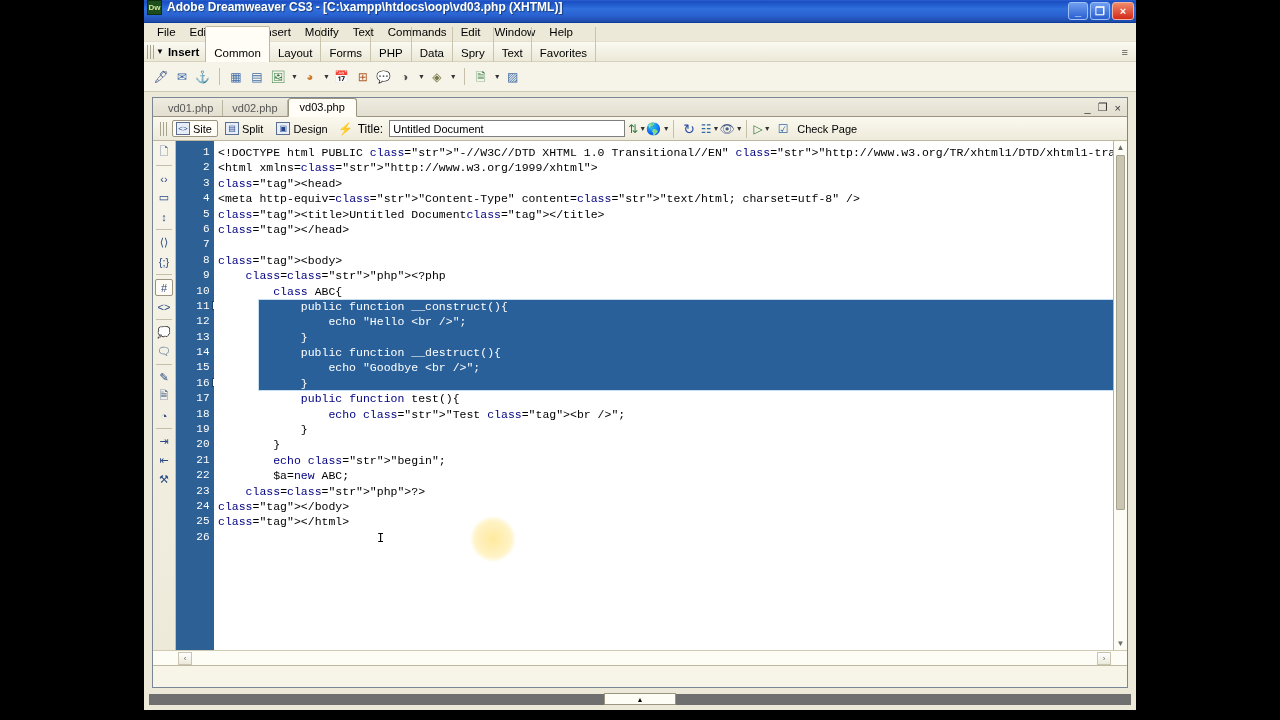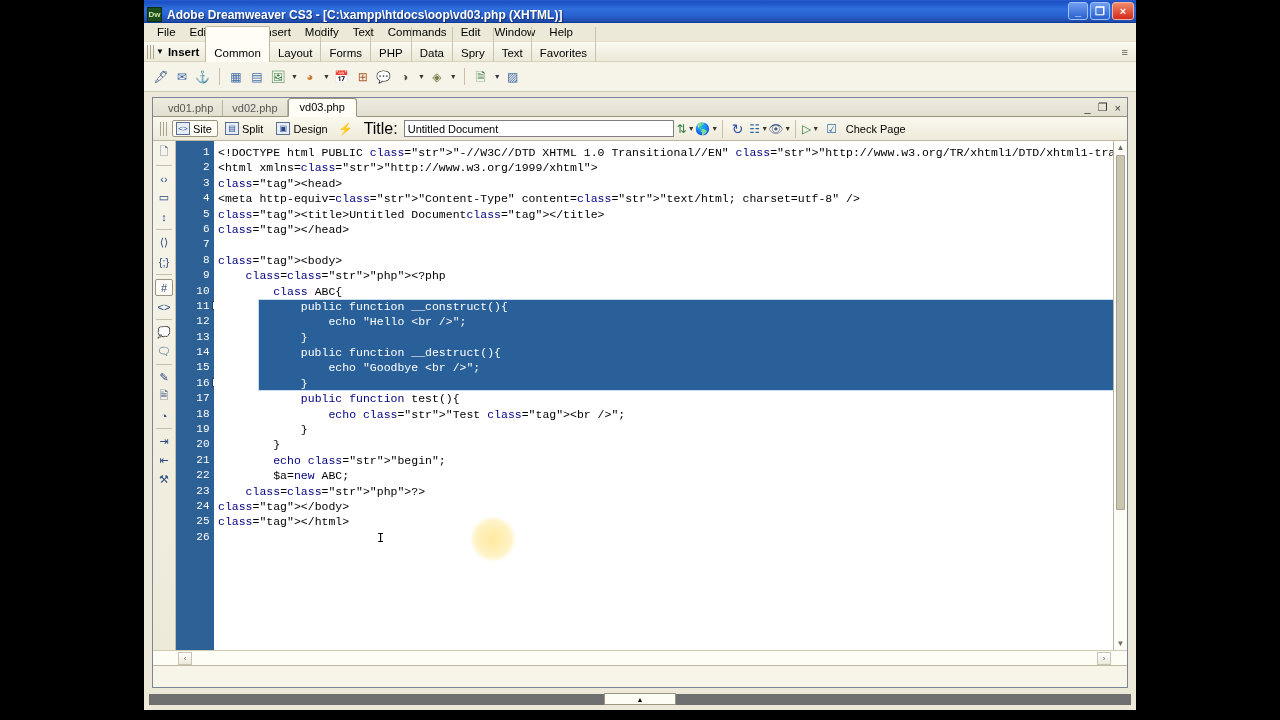--- a/index.html
+++ b/index.html
@@ -15,21 +15,21 @@
     left: 144px; top: 0;
     width: 992px; height: 710px;
     background: #ece9d8;
     display: flex; flex-direction: column;
   }
 
   
   .titlebar {
     height: 23px;
     background: linear-gradient(180deg,#2b5fd0 0%, #1a4fc4 8%, #2f6fdc 40%, #2a62d2 70%, #1e4aa8 100%);
-    display: flex; align-items: flex-end;
+    display: flex; align-items: flex-start;
     padding-left: 3px;
     position: relative;
     border-bottom: 1px solid #0a3a9c;
   }
   .dw-logo {
     width: 15px; height: 15px;
     background: #1d4d1b;
     border: 1px solid #0e2f0d;
     color: #cfe8a0;
     font-size: 8px; font-weight: bold;
@@ -131,23 +131,23 @@
     border-bottom: 1px solid #bdb89f;
   }
   .viewbtn {
     display: flex; align-items: center; gap: 3px;
     font-size: 11px; padding: 1px 5px 1px 3px;
     border: 1px solid transparent; border-radius: 2px;
   }
   .viewbtn.active { background: #fffdf5; border: 1px solid #9a9480; }
   .vbicon { width: 14px; height: 13px; border:1px solid #5a6f90; background:#e8eef8;
             font-size: 8px; display:flex;align-items:center;justify-content:center;color:#24458a; }
-  .titlelabel { font-size: 16px; margin-left: 6px; margin-right: 3px; }
+  .titlelabel { font-size: 12px; margin-right: 3px; }
   .titleinput {
-    width: 270px; height: 17px; background:#fff; border: 1px solid #7f7f7f;
+    width: 236px; height: 17px; background:#fff; border: 1px solid #7f7f7f;
     font-size: 11px; padding: 0 3px; font-family:"Liberation Sans",sans-serif;
     color:#000;
   }
   .tsep { width:1px; height: 18px; background:#c6c0a8; margin: 0 3px; }
   .checkpage { font-size: 11px; margin-left: 2px; }
 
   
   .codearea { flex: 1; display: flex; position: relative; overflow: hidden; background:#fff; }
   .vtoolbar {
     width: 23px; background: linear-gradient(180deg,#f7f5ea,#edeada);

